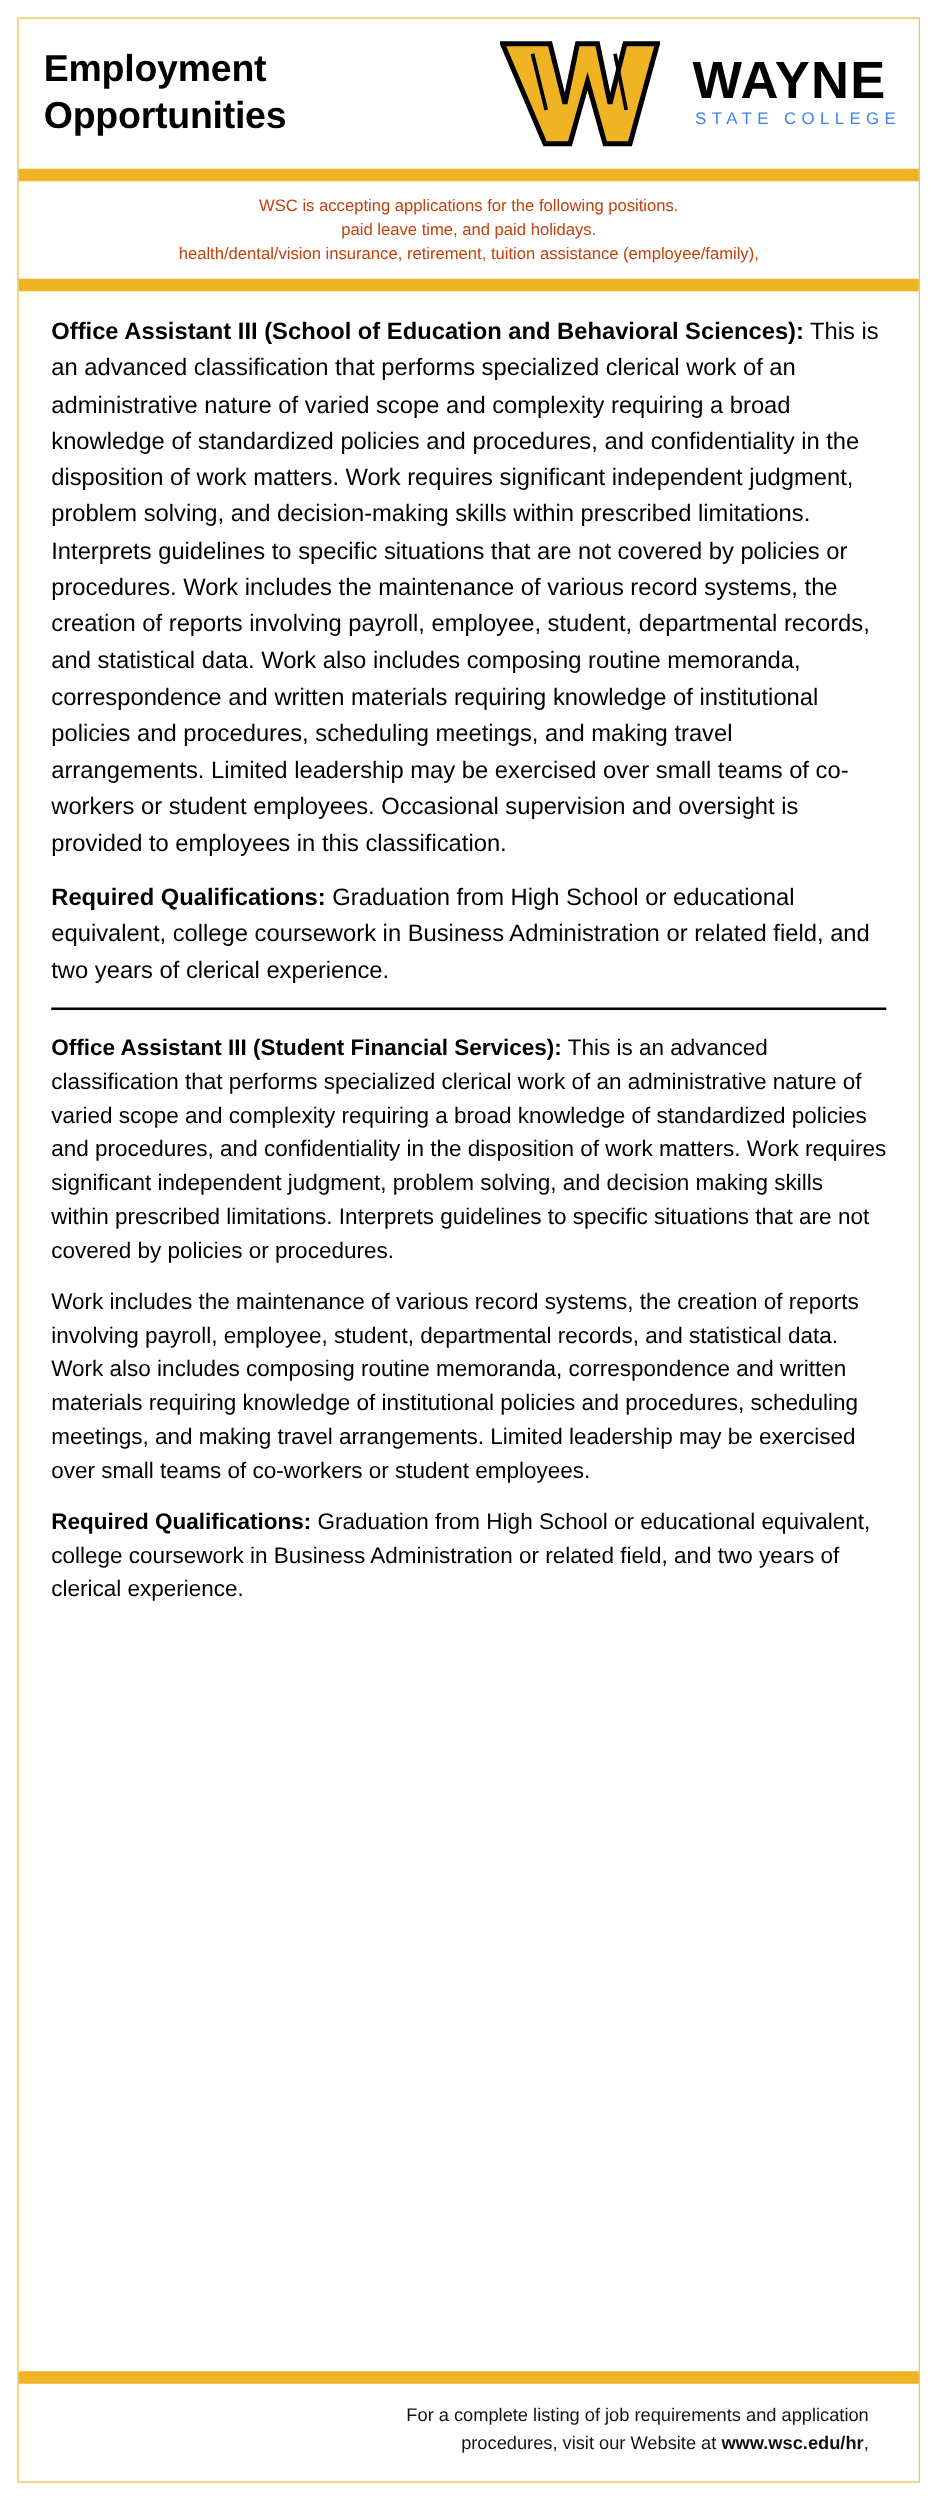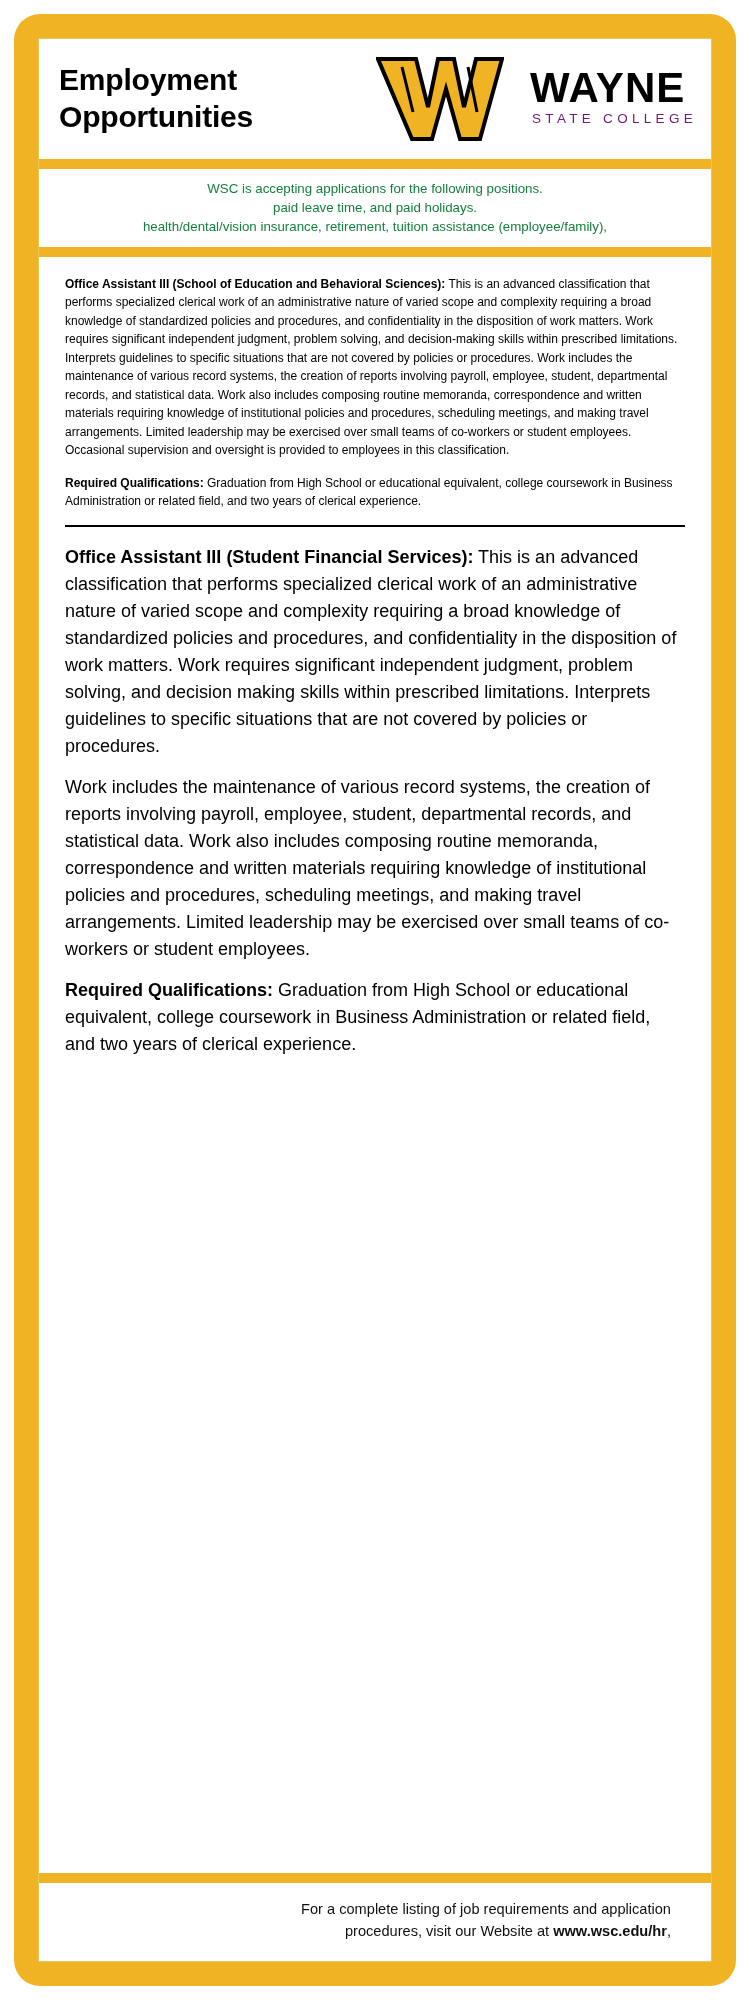--- a/index.html
+++ b/index.html
@@ -26,22 +26,21 @@
 
   
   .ad {
     position: absolute;
     left: 14px;
     top: 14px;
     width: 722px;
     height: 1972px;
     background: #F0B323;
     box-sizing: border-box;
-    padding: 24px;
-    border-radius: 26px;
+    padding: 0;
   }
 
   .ad-inner {
     position: relative;
     width: 100%;
     height: 100%;
     background: #ffffff;
     box-sizing: border-box;
     border: 1px solid #e9c65a;
     display: flex;
@@ -93,55 +92,55 @@
   .logo-wayne {
     font-size: 42px;
     font-weight: bold;
     letter-spacing: 1px;
     line-height: 0.95;
     color: #000;
   }
   .logo-state {
     font-size: 13.5px;
     letter-spacing: 4.3px;
-    color: #701a75;
+    color: #3b82f6;
     margin-top: 4px;
     margin-left: 2px;
   }
 
   
   .bar {
     flex: 0 0 10px;
     background: #F0B323;
     width: 100%;
   }
 
   
   .intro {
     flex: 0 0 auto;
     padding: 10px 26px 11px 26px;
     text-align: center;
     font-size: 13.3px;
     line-height: 1.43;
-    color: #15803d;
+    color: #c2410c;
   }
   .intro p { margin: 0; }
 
   
   .body {
     flex: 1 1 auto;
     padding: 18px 26px 6px 26px;
     box-sizing: border-box;
     overflow: hidden;
   }
 
   .job { margin: 0 0 0 0; }
 
   .job-para {
-    font-size: 12px;
+    font-size: 19px;
     line-height: 1.54;
     margin: 0 0 14px 0;
     color: #000;
     text-align: left;
   }
   .job-title {
     font-weight: bold;
   }
   .req-label { font-weight: bold; }
 

